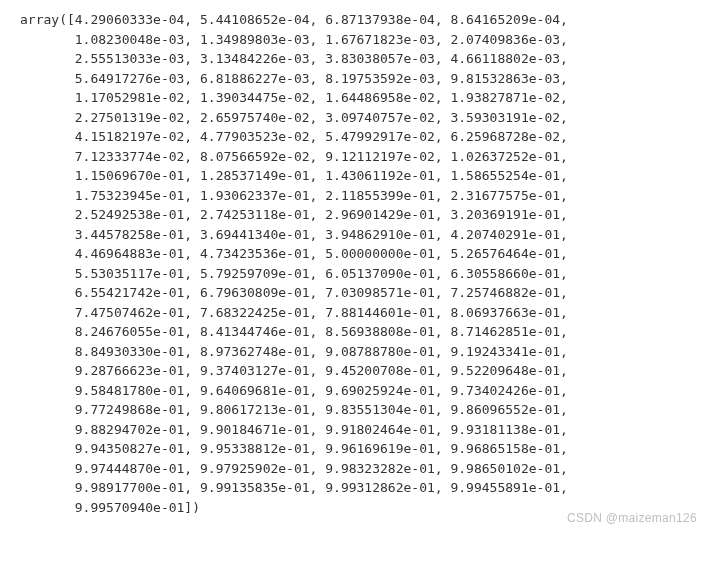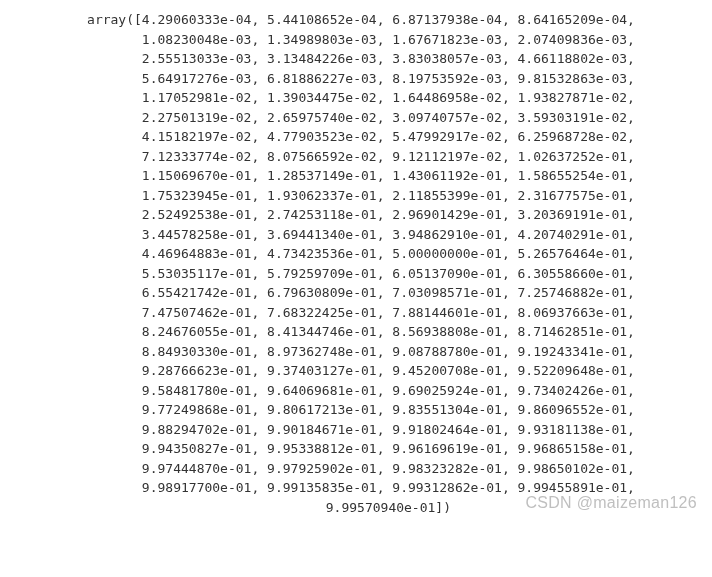--- a/index.html
+++ b/index.html
@@ -13,28 +13,27 @@
       line-height: 1.5;
       padding: 10px 10px 10px 20px;
       color: #333;
       background: #fff;
       width: 712px;
       position: relative;
     }
     .code-block {
       white-space: pre;
       font-variant-ligatures: none;
-      text-align: center;
     }
     .watermark {
       position: absolute;
-      bottom: 12px;
+      bottom: 0;
       right: 15px;
       font-family: Arial, sans-serif;
-      font-size: 16px;
+      font-size: 12px;
       color: rgba(180, 180, 180, 0.85);
       letter-spacing: 0.3px;
     }
   </style>
 </head>
 <body>
 
 <div class="code-block"><span id="array-content">array([4.29060333e-04, 5.44108652e-04, 6.87137938e-04, 8.64165209e-04,
        1.08230048e-03, 1.34989803e-03, 1.67671823e-03, 2.07409836e-03,
        2.55513033e-03, 3.13484226e-03, 3.83038057e-03, 4.66118802e-03,

